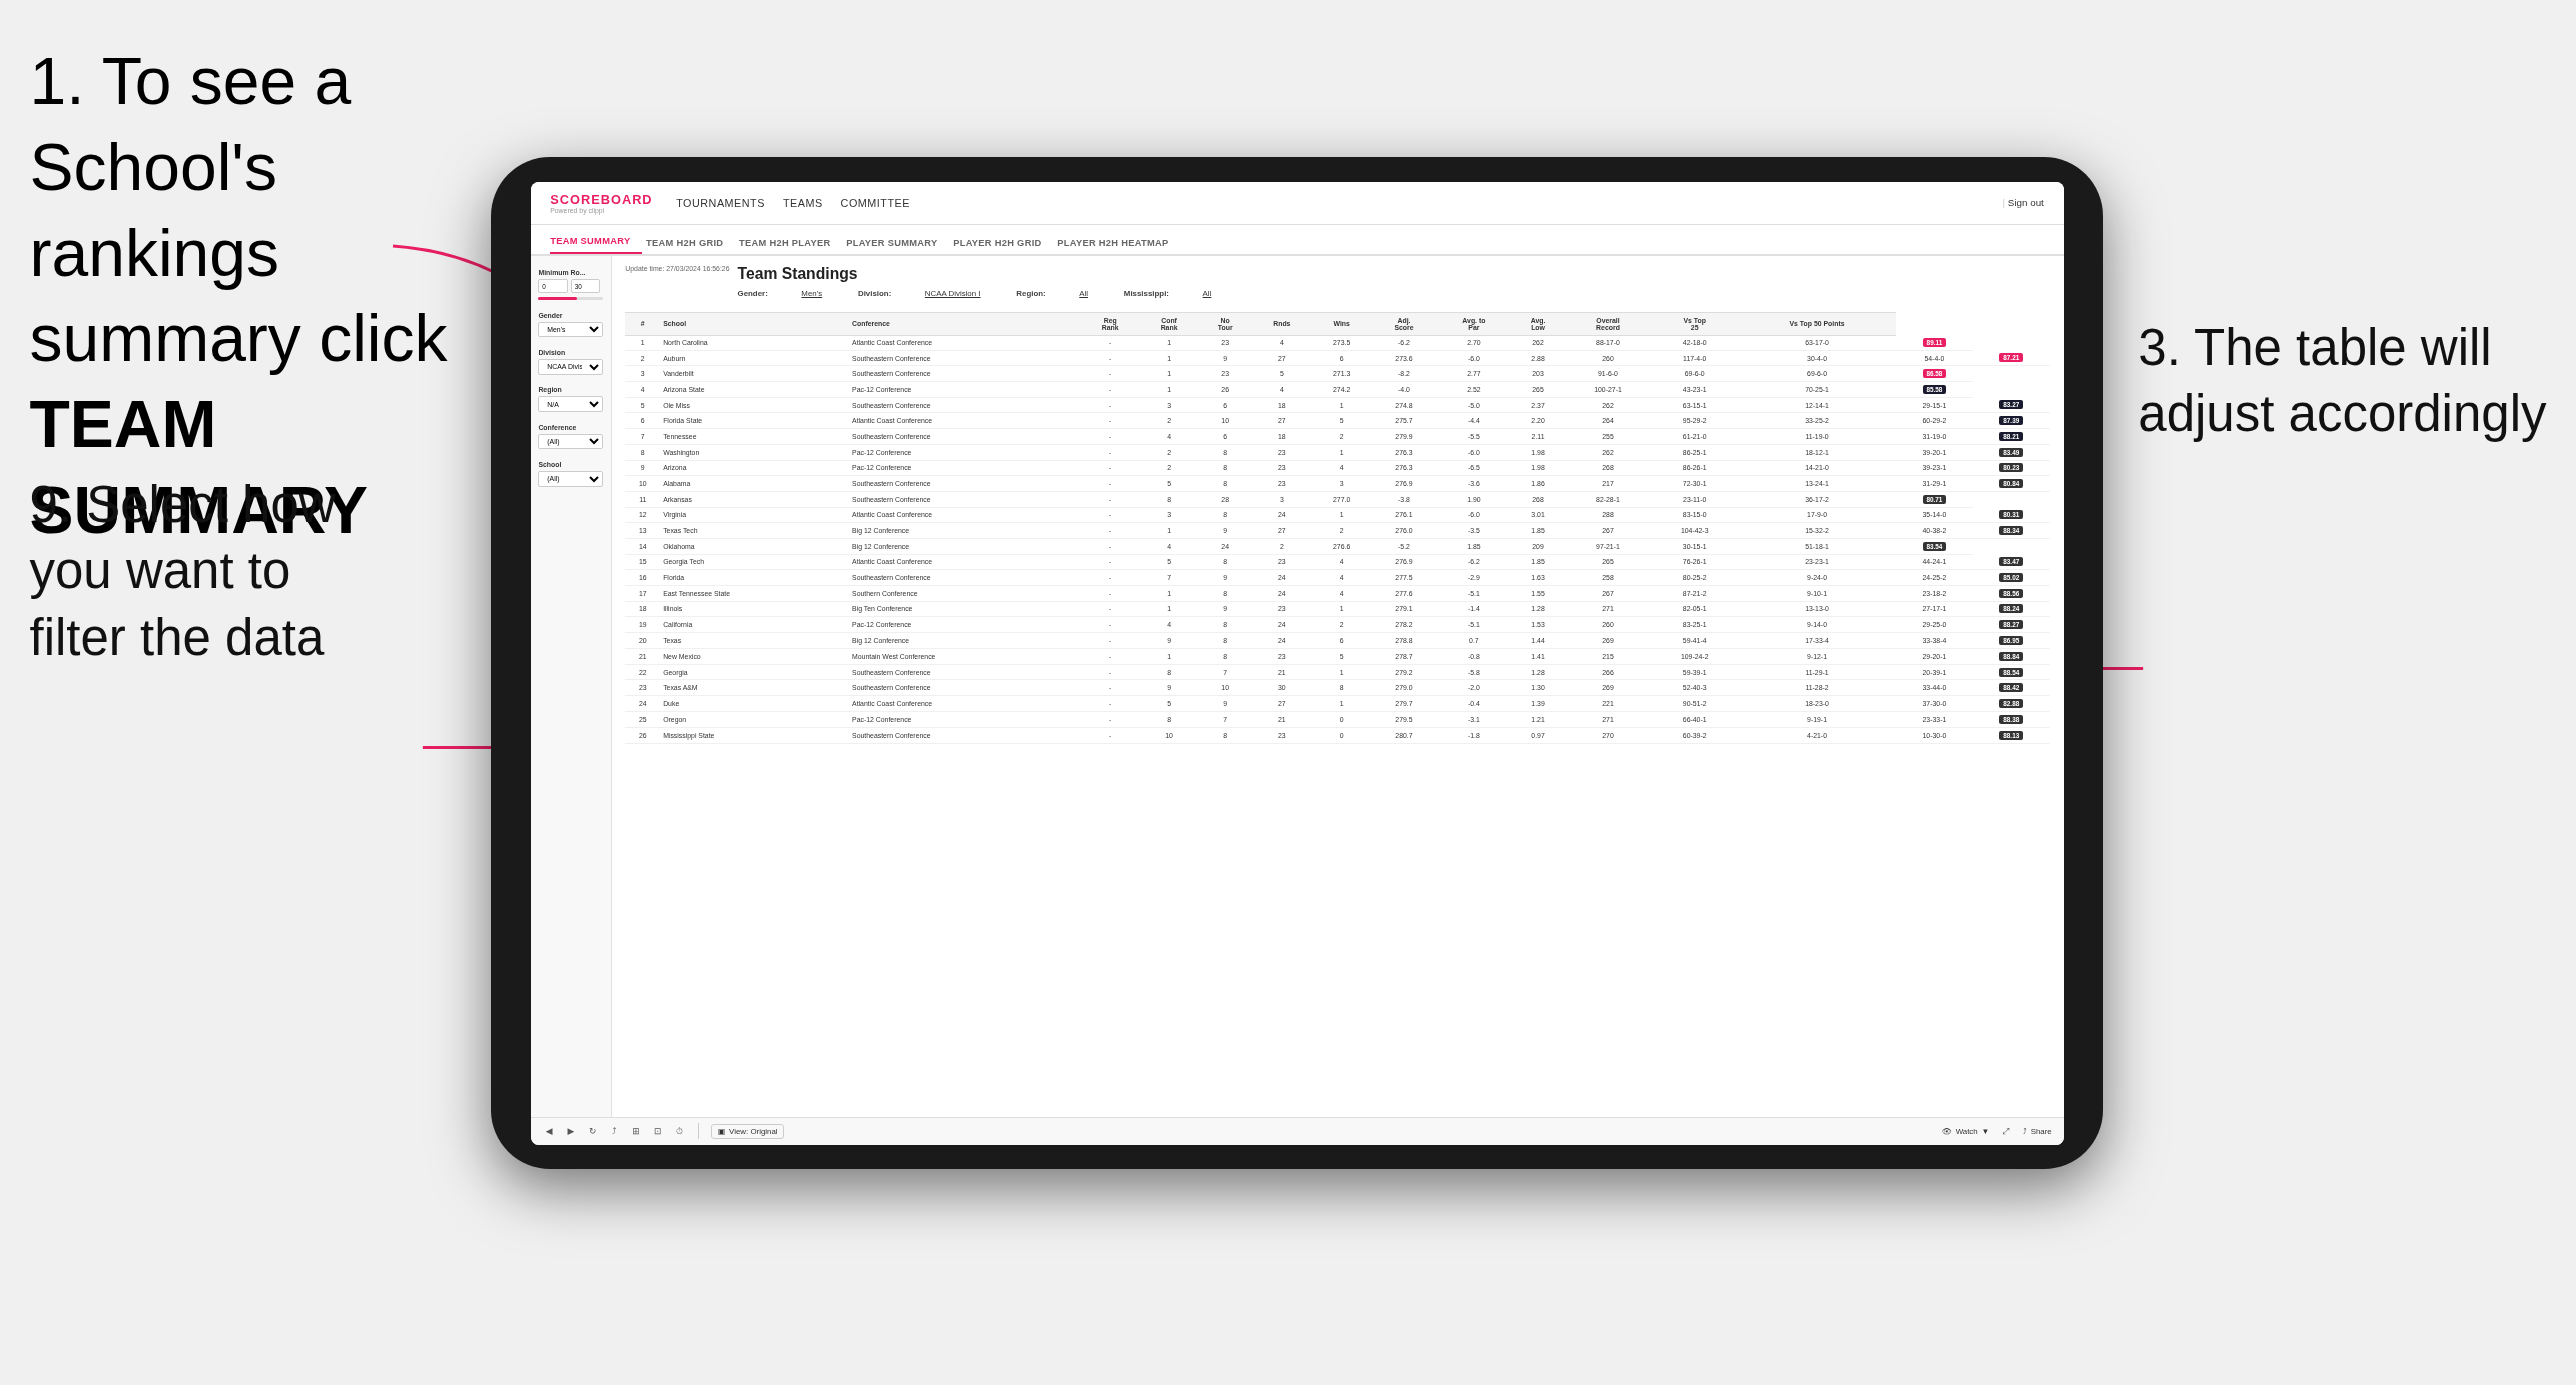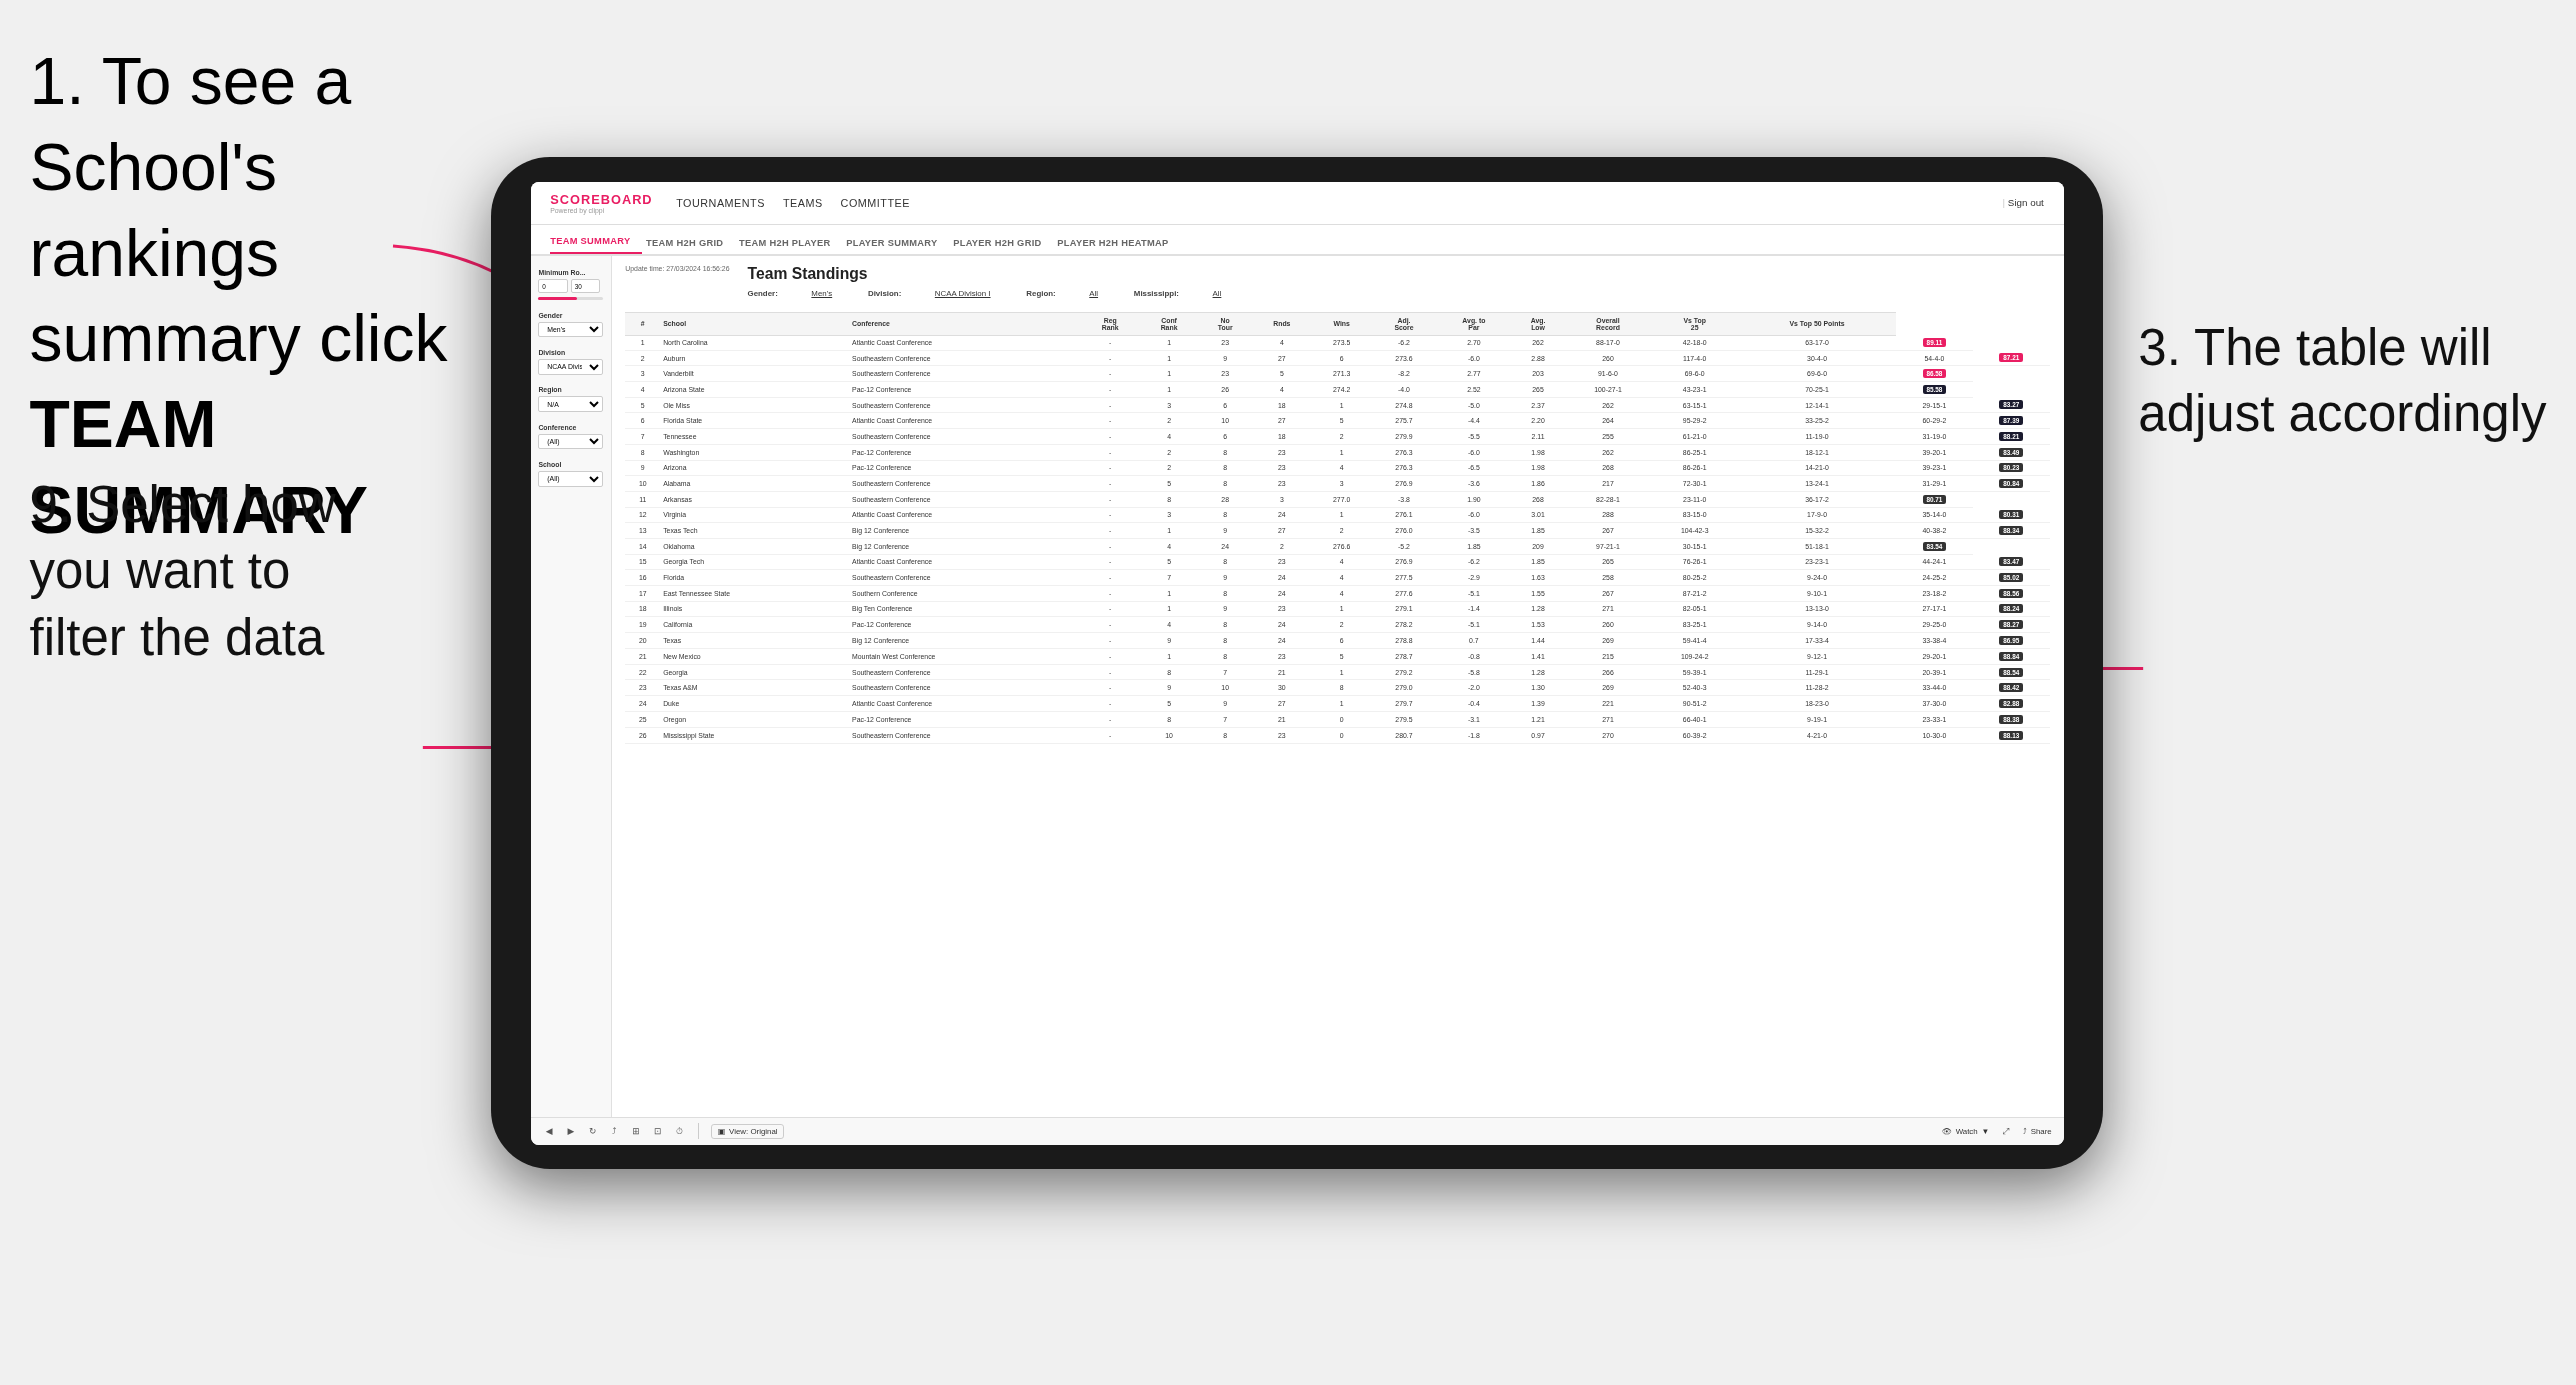--- a/index.html
+++ b/index.html
@@ -473,21 +473,21 @@
 
         <div class="filter-group">
           <div class="filter-label">School</div>
           <select class="filter-select">
             <option>(All)</option>
           </select>
         </div>
       </div>
 
       <div class="table-area">
-        <div style="display:flex; align-items:flex-start; gap:18px; margin-bottom:5.9px;">
+        <div style="display:flex; align-items:flex-start; gap:8px; margin-bottom:5.9px;">
           <div class="update-time">Update time: 27/03/2024 16:56:26</div>
           <div>
             <div class="section-title">Team Standings</div>
             <div class="filters-row">
               <span>Gender:</span>&nbsp;<a>Men's</a>
               &nbsp;&nbsp;
               <span>Division:</span>&nbsp;<a>NCAA Division I</a>
               &nbsp;&nbsp;
               <span>Region:</span>&nbsp;<a>All</a>
               &nbsp;&nbsp;

